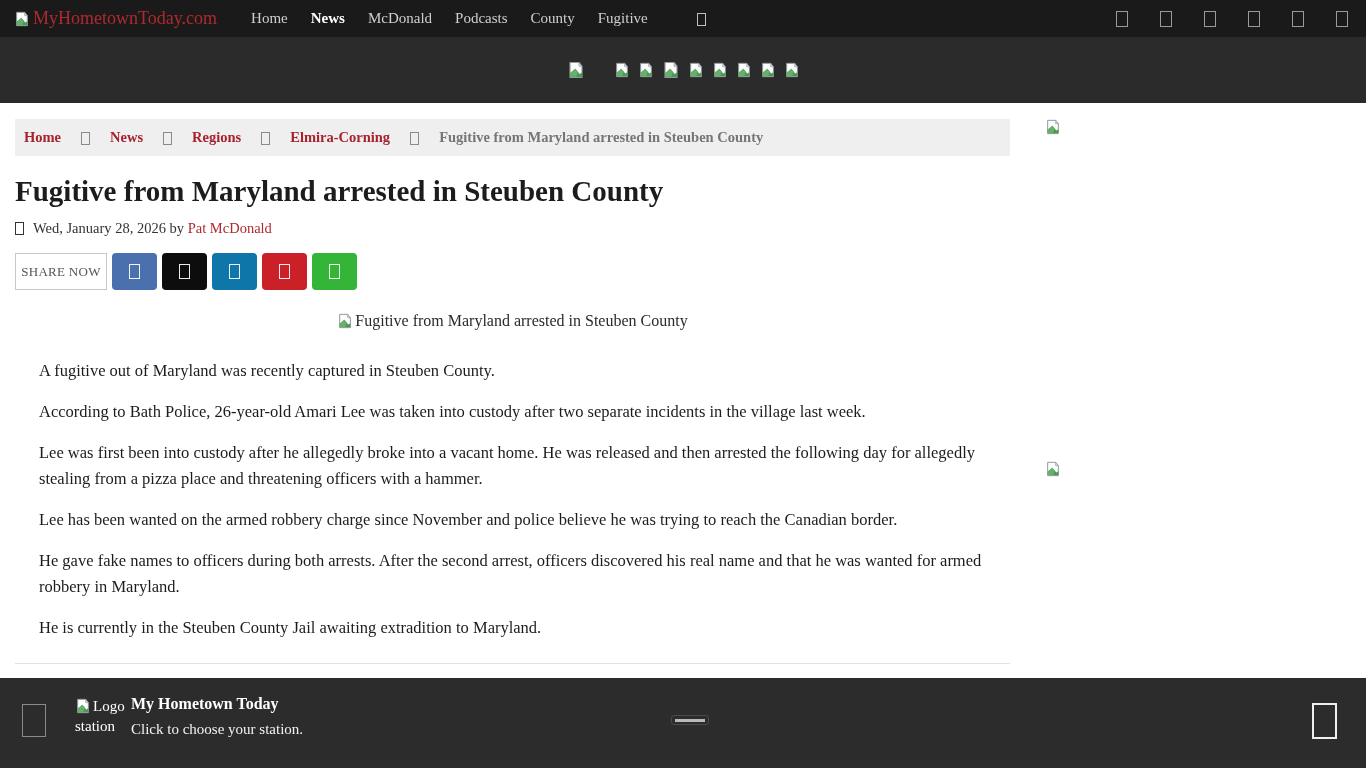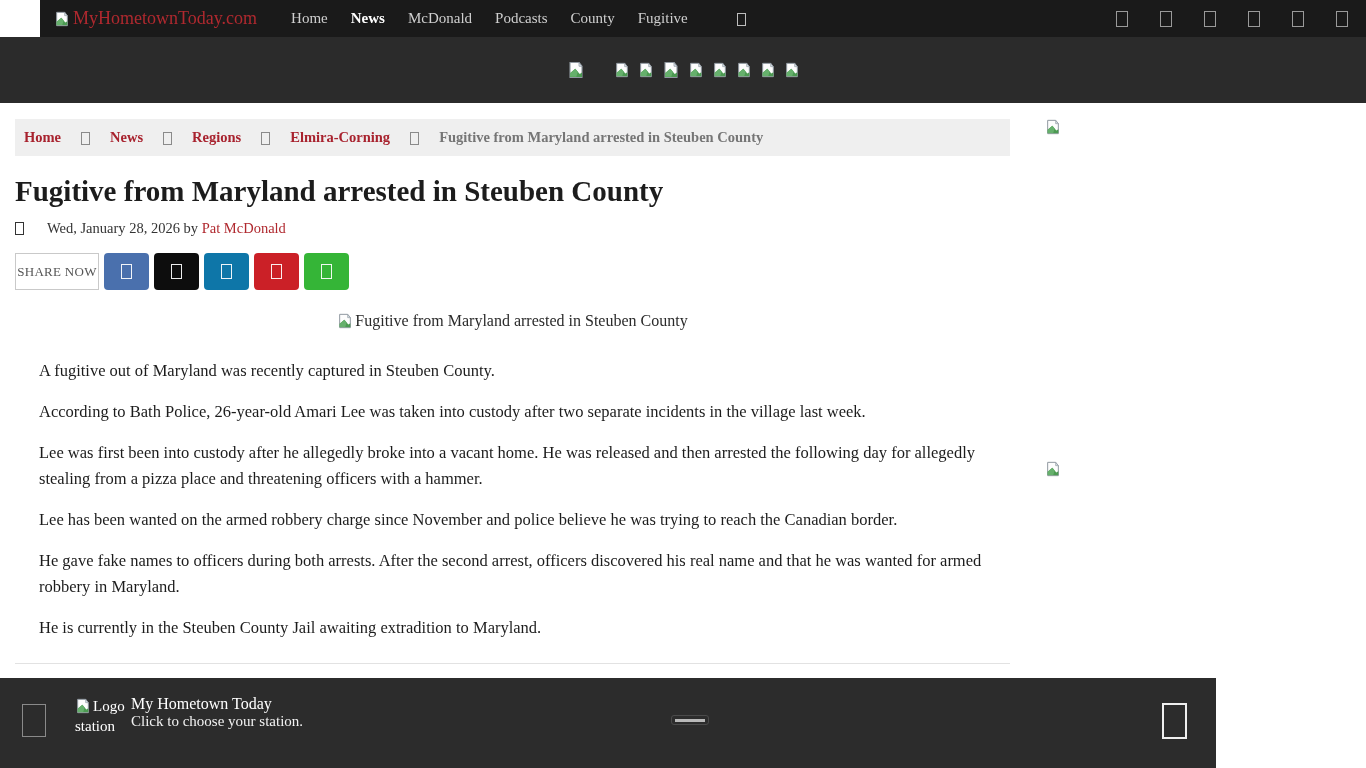--- a/index.html
+++ b/index.html
@@ -4,21 +4,21 @@
 <style>
   * { box-sizing: border-box; margin: 0; padding: 0; }
   html,body { width:1366px; height:768px; }
   body {
     font-family: "Liberation Serif", serif;
     background:#fff; position:relative; overflow:hidden; color:#1e1e1e;
   }
   
   .topbar {
     height:37px; background:#1a1a1a; display:flex; align-items:center;
-    padding:0 18px 0 14px; color:#cfcfcf;margin-left:40px;
+    padding:0 18px 0 14px; color:#cfcfcf;
   }
   .logo { display:flex; align-items:center; gap:3px; color:#b0292f; font-size:18px; margin-right:34px; text-decoration:none; cursor:pointer; }
   .nav { display:flex; align-items:center; gap:23px; font-size:15px; }
   .nav .item { color:#cfcfcf; cursor:pointer; }
   .nav .item.active { color:#ffffff; font-weight:bold; }
   .tofu { display:inline-block; width:10px; height:14px; border:1px solid currentColor; vertical-align:middle; }
   .tofu.sm { width:9px; height:13px; }
   .nav-search { margin-left:26px; color:#bdbdbd; cursor:pointer; }
   .socials { margin-left:auto; display:flex; gap:32px; color:#9a9a9a; }
   .socials .tofu { width:12px; height:16px; cursor:pointer; }
@@ -35,25 +35,25 @@
   
   .main { margin-left:15px; width:995px; padding-top:16px; }
   .breadcrumb {
     background:#efefef; height:37px; display:flex; align-items:center;
     padding:0 9px; font-size:14.5px; font-weight:bold; color:#9c2230;
   }
   .breadcrumb .crumb { color:#a8222e; cursor:pointer; }
   .breadcrumb .sep { color:#8a8a8a; margin:0 20px; }
   .breadcrumb .current { color:#757575; }
   h1.article-title { font-size:29px; line-height:33px; color:#1c1c1c; margin:19px 0 0; }
-  .meta { margin-top:12px; font-size:14.5px; color:#333; display:flex; align-items:center; gap:23px; }
+  .meta { margin-top:12px; font-size:14.5px; color:#333; display:flex; align-items:center; gap:9px; }
   .meta .author { color:#b0292f; text-decoration:none; cursor:pointer; }
   .share-row { display:flex; margin-top:16px; }
   .share-label {
-    width:84px; height:37px; border:1px solid #c9c9c9; color:#555; font-size:13px;
+    width:92px; height:37px; border:1px solid #c9c9c9; color:#555; font-size:13px;
     display:flex; align-items:center; justify-content:center; letter-spacing:.3px;
   }
   .share-btn {
     width:45px; height:37px; border:none; border-radius:4px; margin-left:5px; cursor:pointer;
     display:flex; align-items:center; justify-content:center;
   }
   .share-btn .tofu { width:11px; height:15px; border-color:rgba(255,255,255,.92); color:#fff; }
   .share-fb { background:#4a70ad; }
   .share-x  { background:#0d0d0d; }
   .share-li { background:#0e76a8; }
@@ -63,32 +63,32 @@
   .figure .bi { vertical-align:-3px; margin-right:2px; }
   .article-body p { font-size:16.5px; line-height:26px; margin-bottom:15px; color:#1c1c1c;margin-left:24px; }
   .divider { border:none; border-top:1px solid #e2e2e2; margin:22px 0 0; width:995px; }
   .related-heading { margin-top:26px; font-size:19px; font-weight:bold; color:#222; }
   
   .sidebar-ad { position:absolute; left:1045px; cursor:pointer; }
   .sidebar-ad.ad1 { top:119px; }
   .sidebar-ad.ad2 { top:461px; }
   
   .player {
-    position:absolute; left:0; bottom:0; width:1216px; height:90px;
+    position:absolute; left:0; bottom:0; width:1366px; height:90px;
     background:#2c2c2c; color:#fff;
   }
   .player-toggle {
     position:absolute; left:22px; top:26px; width:24px; height:33px;
     background:transparent; border:1px solid #8a8a8a; cursor:pointer;
   }
   .player-logo { position:absolute; left:75px; top:18px; width:58px; font-size:15px; line-height:20px; color:#fff; cursor:pointer; }
   .player-logo .bi { vertical-align:-3px; margin-right:2px; }
   .player-info { position:absolute; left:131px; top:16px; cursor:pointer; }
-  .player-title { font-size:16px; font-weight:normal; line-height:19px; }
-  .player-tagline { font-size:15px; margin-top:0; color:#f2f2f2; }
+  .player-title { font-size:16px; font-weight:bold; line-height:19px; }
+  .player-tagline { font-size:15px; margin-top:8px; color:#f2f2f2; }
   .player-slider {
     position:absolute; left:671px; top:37px; width:38px; height:10px;
     border:1px solid #4a4a4a; border-radius:3px; display:flex; align-items:center; justify-content:center; cursor:pointer;
   }
   .player-slider .track { width:30px; height:3px; background:#b9b9b9; }
   .player-expand {
     position:absolute; right:29px; top:25px; width:25px; height:36px;
     background:transparent; border:2px solid #efefef; cursor:pointer;
   }
 </style>

